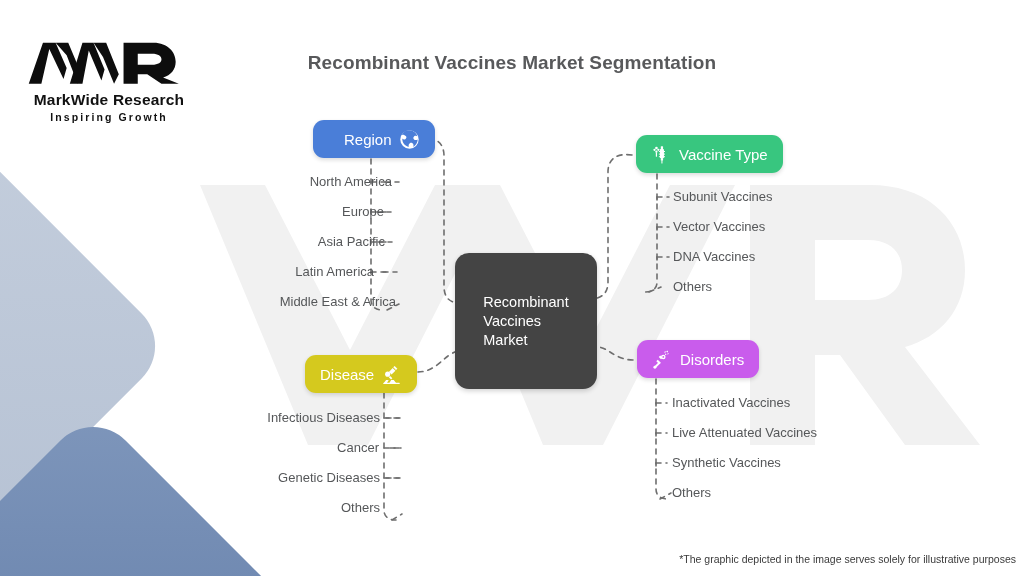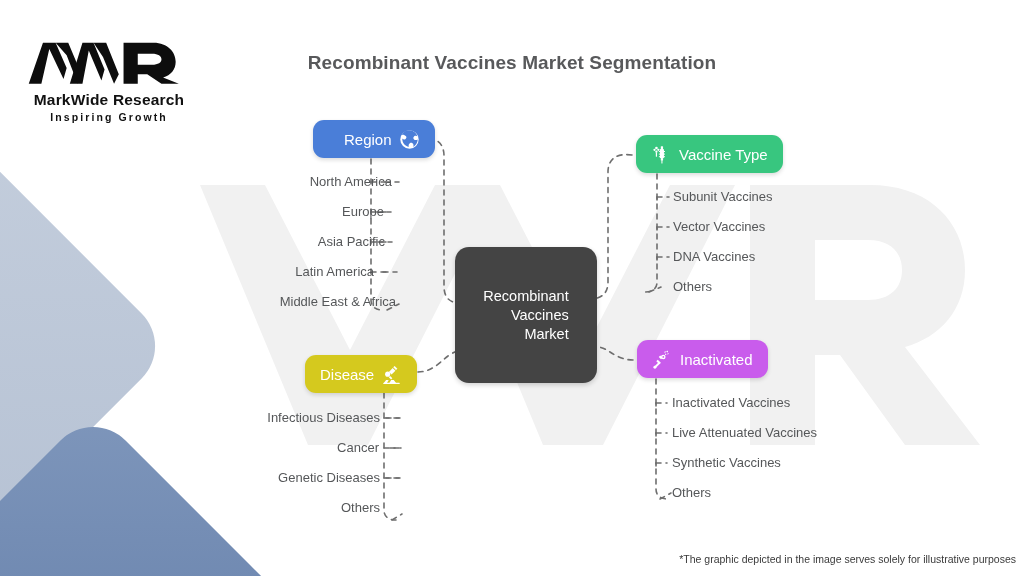--- a/index.html
+++ b/index.html
@@ -41,24 +41,24 @@
   }
 
   
   .chart-title {
     position:absolute; left:0; right:0; top:52px; text-align:center;
     font-size:19px; font-weight:bold; color:#58595b; letter-spacing:.1px;
   }
 
   
   .center-node {
-    position:absolute; left:455px; top:247px; width:142px; height:136px;
+    position:absolute; left:455px; top:253px; width:142px; height:136px;
     background:#444444; border-radius:14px;
     display:flex; align-items:center; justify-content:center;
-    color:#fff; font-size:14.5px; line-height:19px; text-align:right;
+    color:#fff; font-size:14.5px; line-height:19px; text-align:left;
     box-shadow:0 2px 5px rgba(0,0,0,.18);
   }
 
   
   .badge {
     position:absolute; display:flex; align-items:center; gap:7px;
     height:38px; padding:0 15px; border-radius:11px;
     color:#fff; font-size:15px; white-space:nowrap;
     box-shadow:0 2px 4px rgba(0,0,0,.14);
   }
@@ -223,21 +223,21 @@
         <path d="M14.8 2.6l1.5.5.9-1.3 1.2.9-.5 1.5 1.3.9-.9 1.2-1.5-.5-.9 1.3-1.2-.9.5-1.5-1.3-.9z"></path>
         <circle cx="16.6" cy="4.7" r="1.5" fill="#c95cec"></circle>
         <path d="M9.4 7.4l2.6 2.6-1.7 1.7-2.6-2.6z"></path>
         <circle cx="12.9" cy="9.1" r="2.6"></circle>
         <circle cx="12.9" cy="9.1" r="1" fill="#c95cec"></circle>
         <path d="M2.3 20.4l5.9-5.9 1.6 1.6-5.9 5.9z"></path>
         <path d="M6.6 12.2l3.5 3.5-1.7 1.7-3.5-3.5z"></path>
         <circle cx="3.3" cy="20.9" r="1.7"></circle>
       </g>
     </svg>
-    <span>Inactivated</span>
+    <span>Disorders</span>
   </div>
   <div class="leaf" style="left:672px; top:395px;">Inactivated Vaccines</div>
   <div class="leaf" style="left:672px; top:425px;text-align:center;">Live Attenuated Vaccines</div>
   <div class="leaf" style="left:672px; top:455px;">Synthetic Vaccines</div>
   <div class="leaf" style="left:672px; top:485px;">Others</div>
 
   <div class="disclaimer">*The graphic depicted in the image serves solely for illustrative purposes</div>
 
 </div>
 

